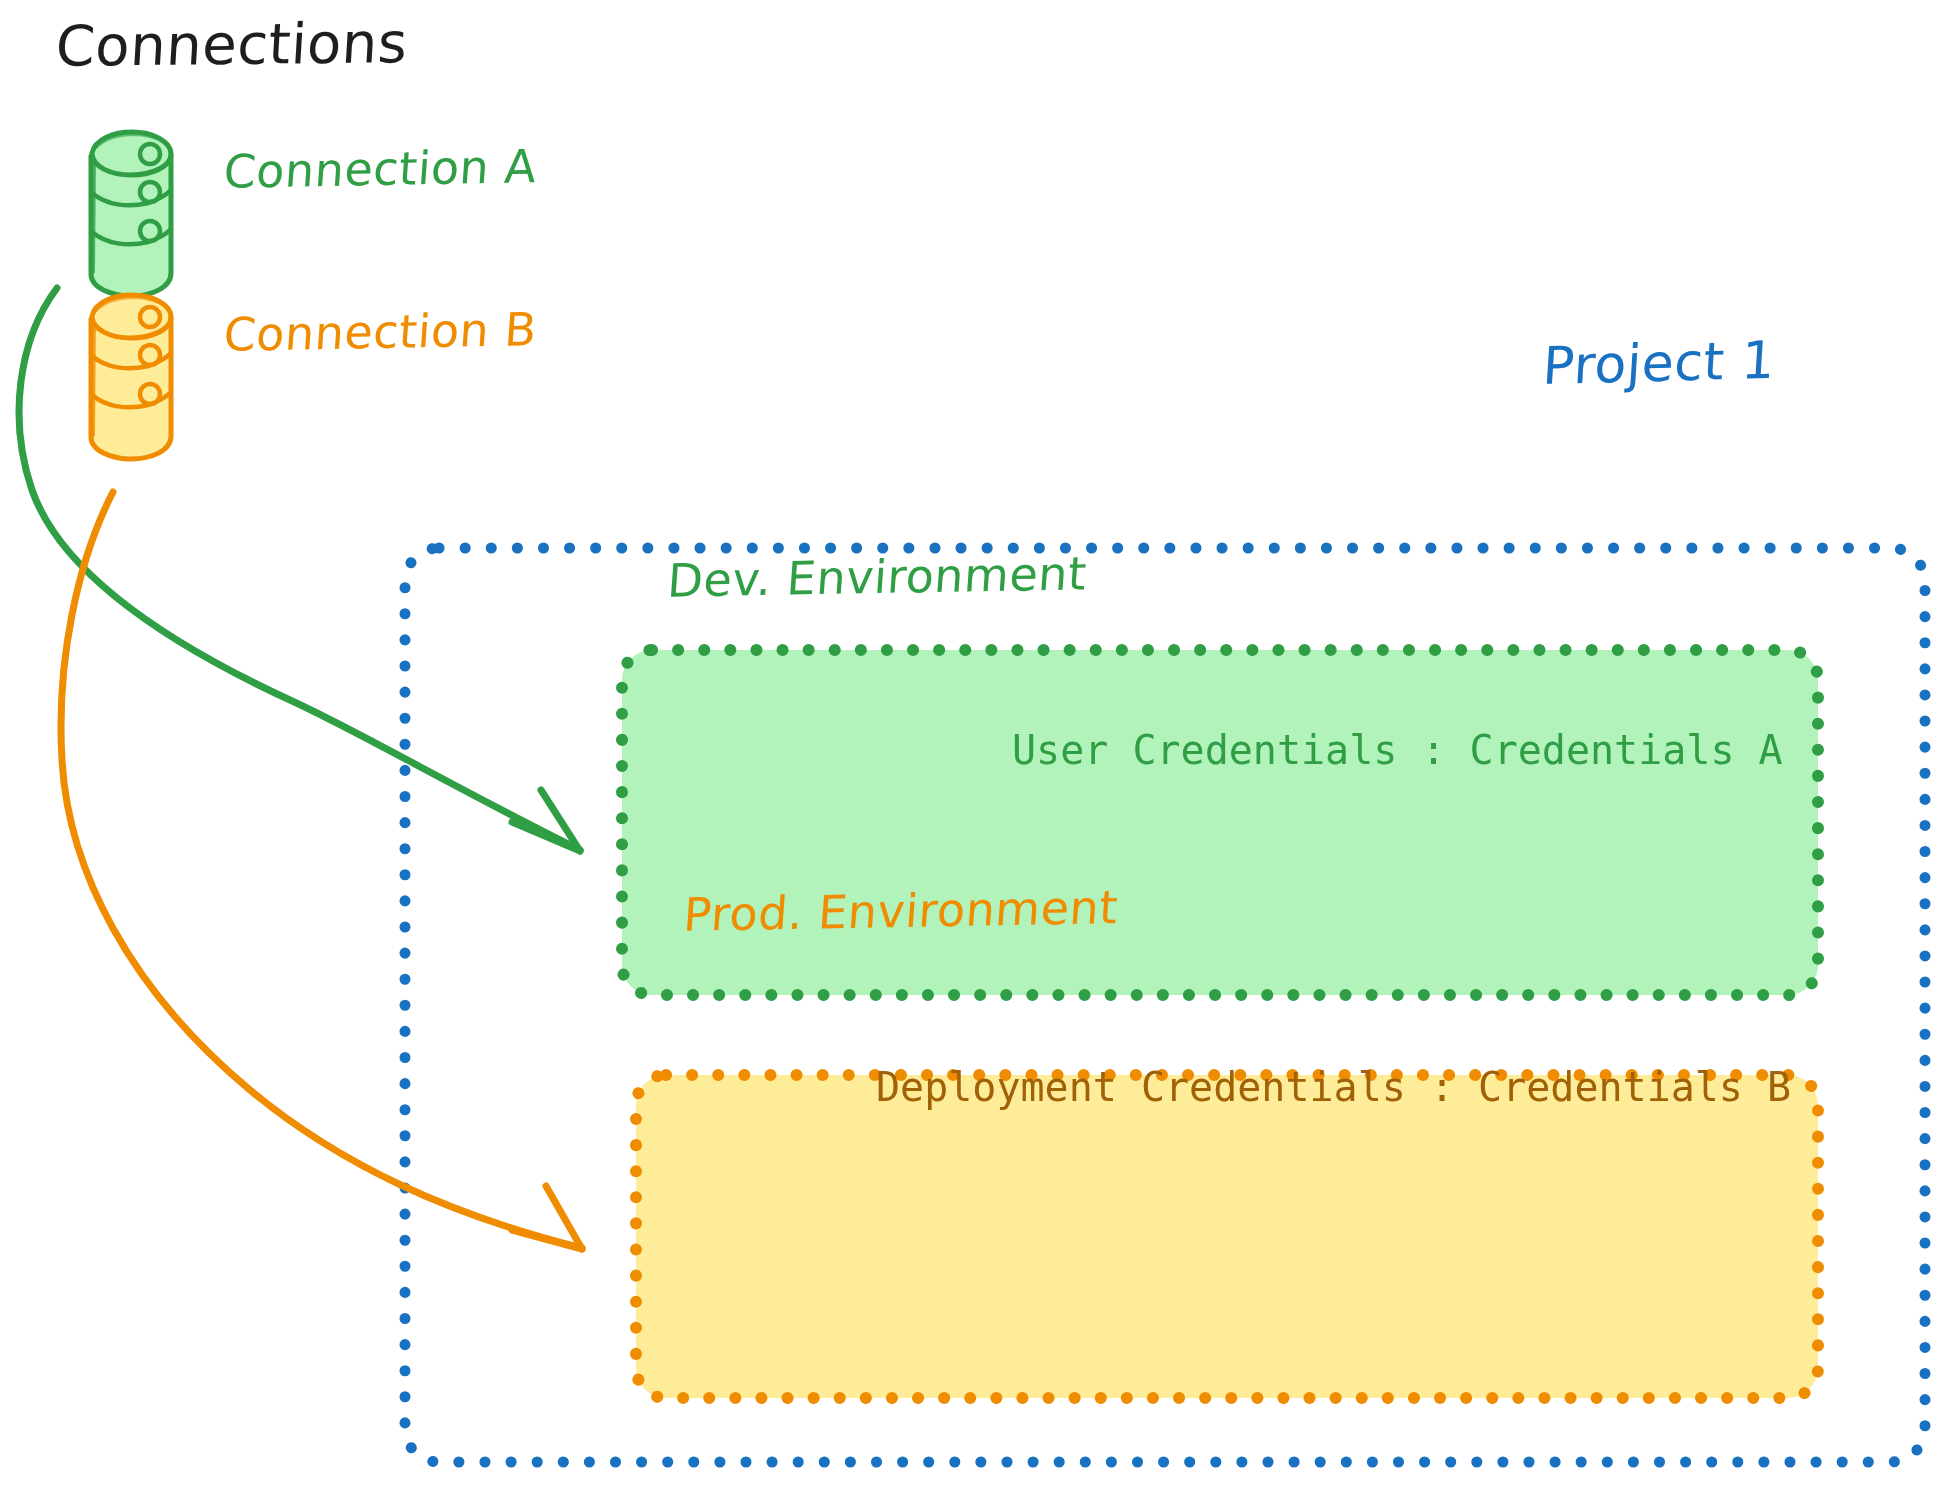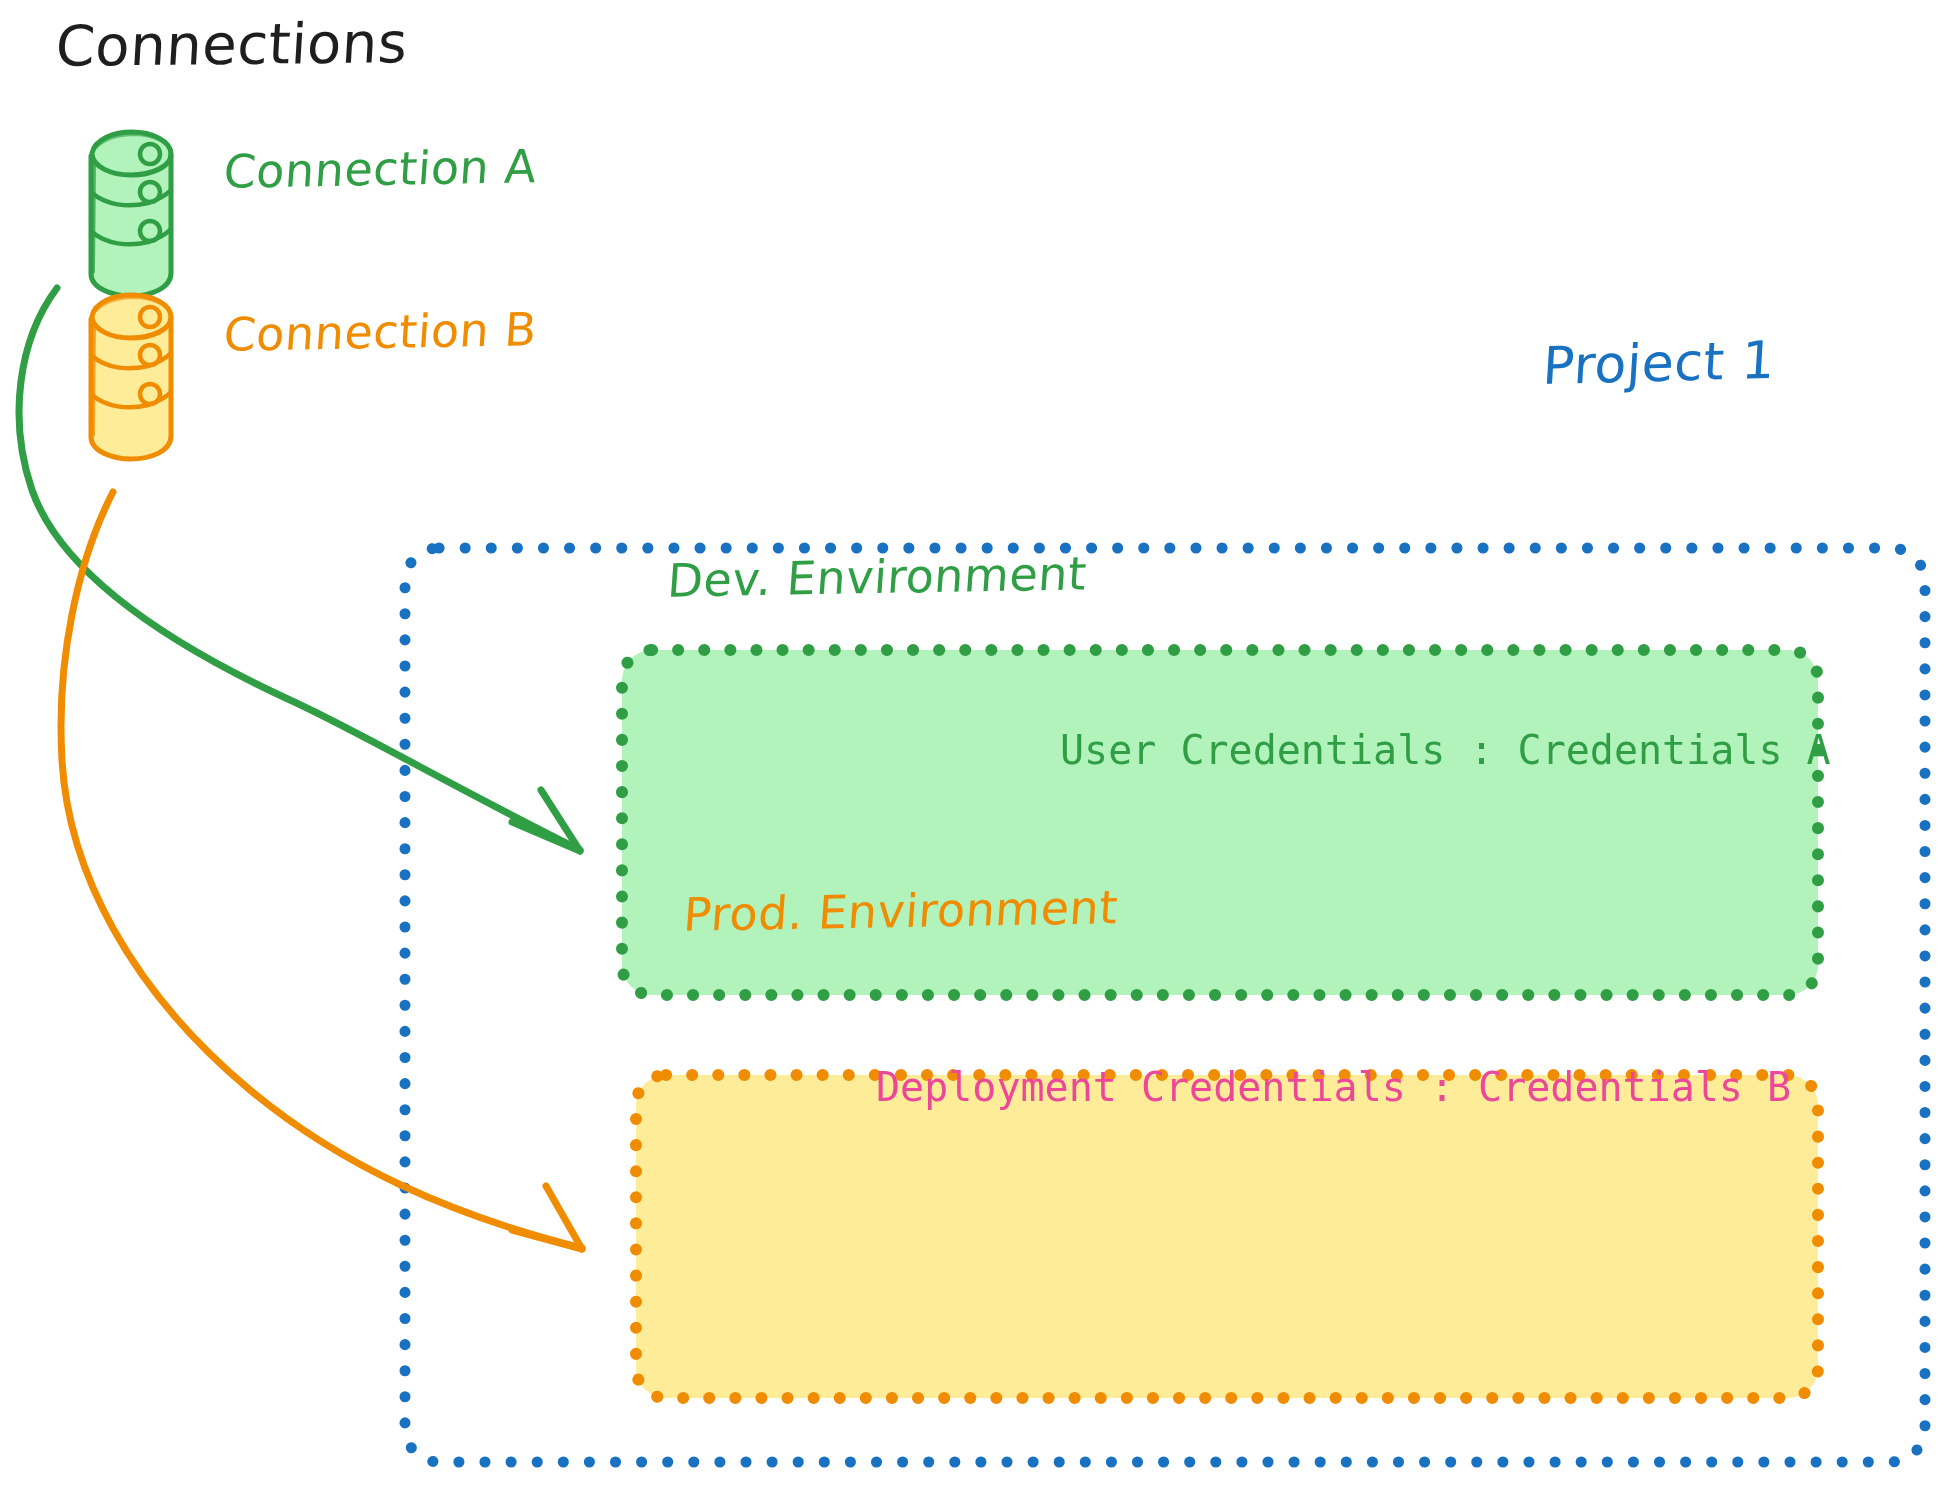--- a/index.html
+++ b/index.html
@@ -72,27 +72,26 @@
     top: 884px;
     font-size: 46px;
     color: #f08c00;
     transform: skewX(-5deg) rotate(-1deg);
   }
   #label-dev-cred {
     left: 1012px;
     top: 727px;
     font-size: 40px;
     color: #2f9e44;
-    margin-left: 48px;
   }
   #label-prod-cred {
     left: 876px;
     top: 1064px;
     font-size: 40px;
-    color: #ec4899;
+    color: #a16207;
   }
 
   svg.overlay {
     position: absolute;
     left: 0;
     top: 0;
     width: 1948px;
     height: 1506px;
     pointer-events: none;
   }

